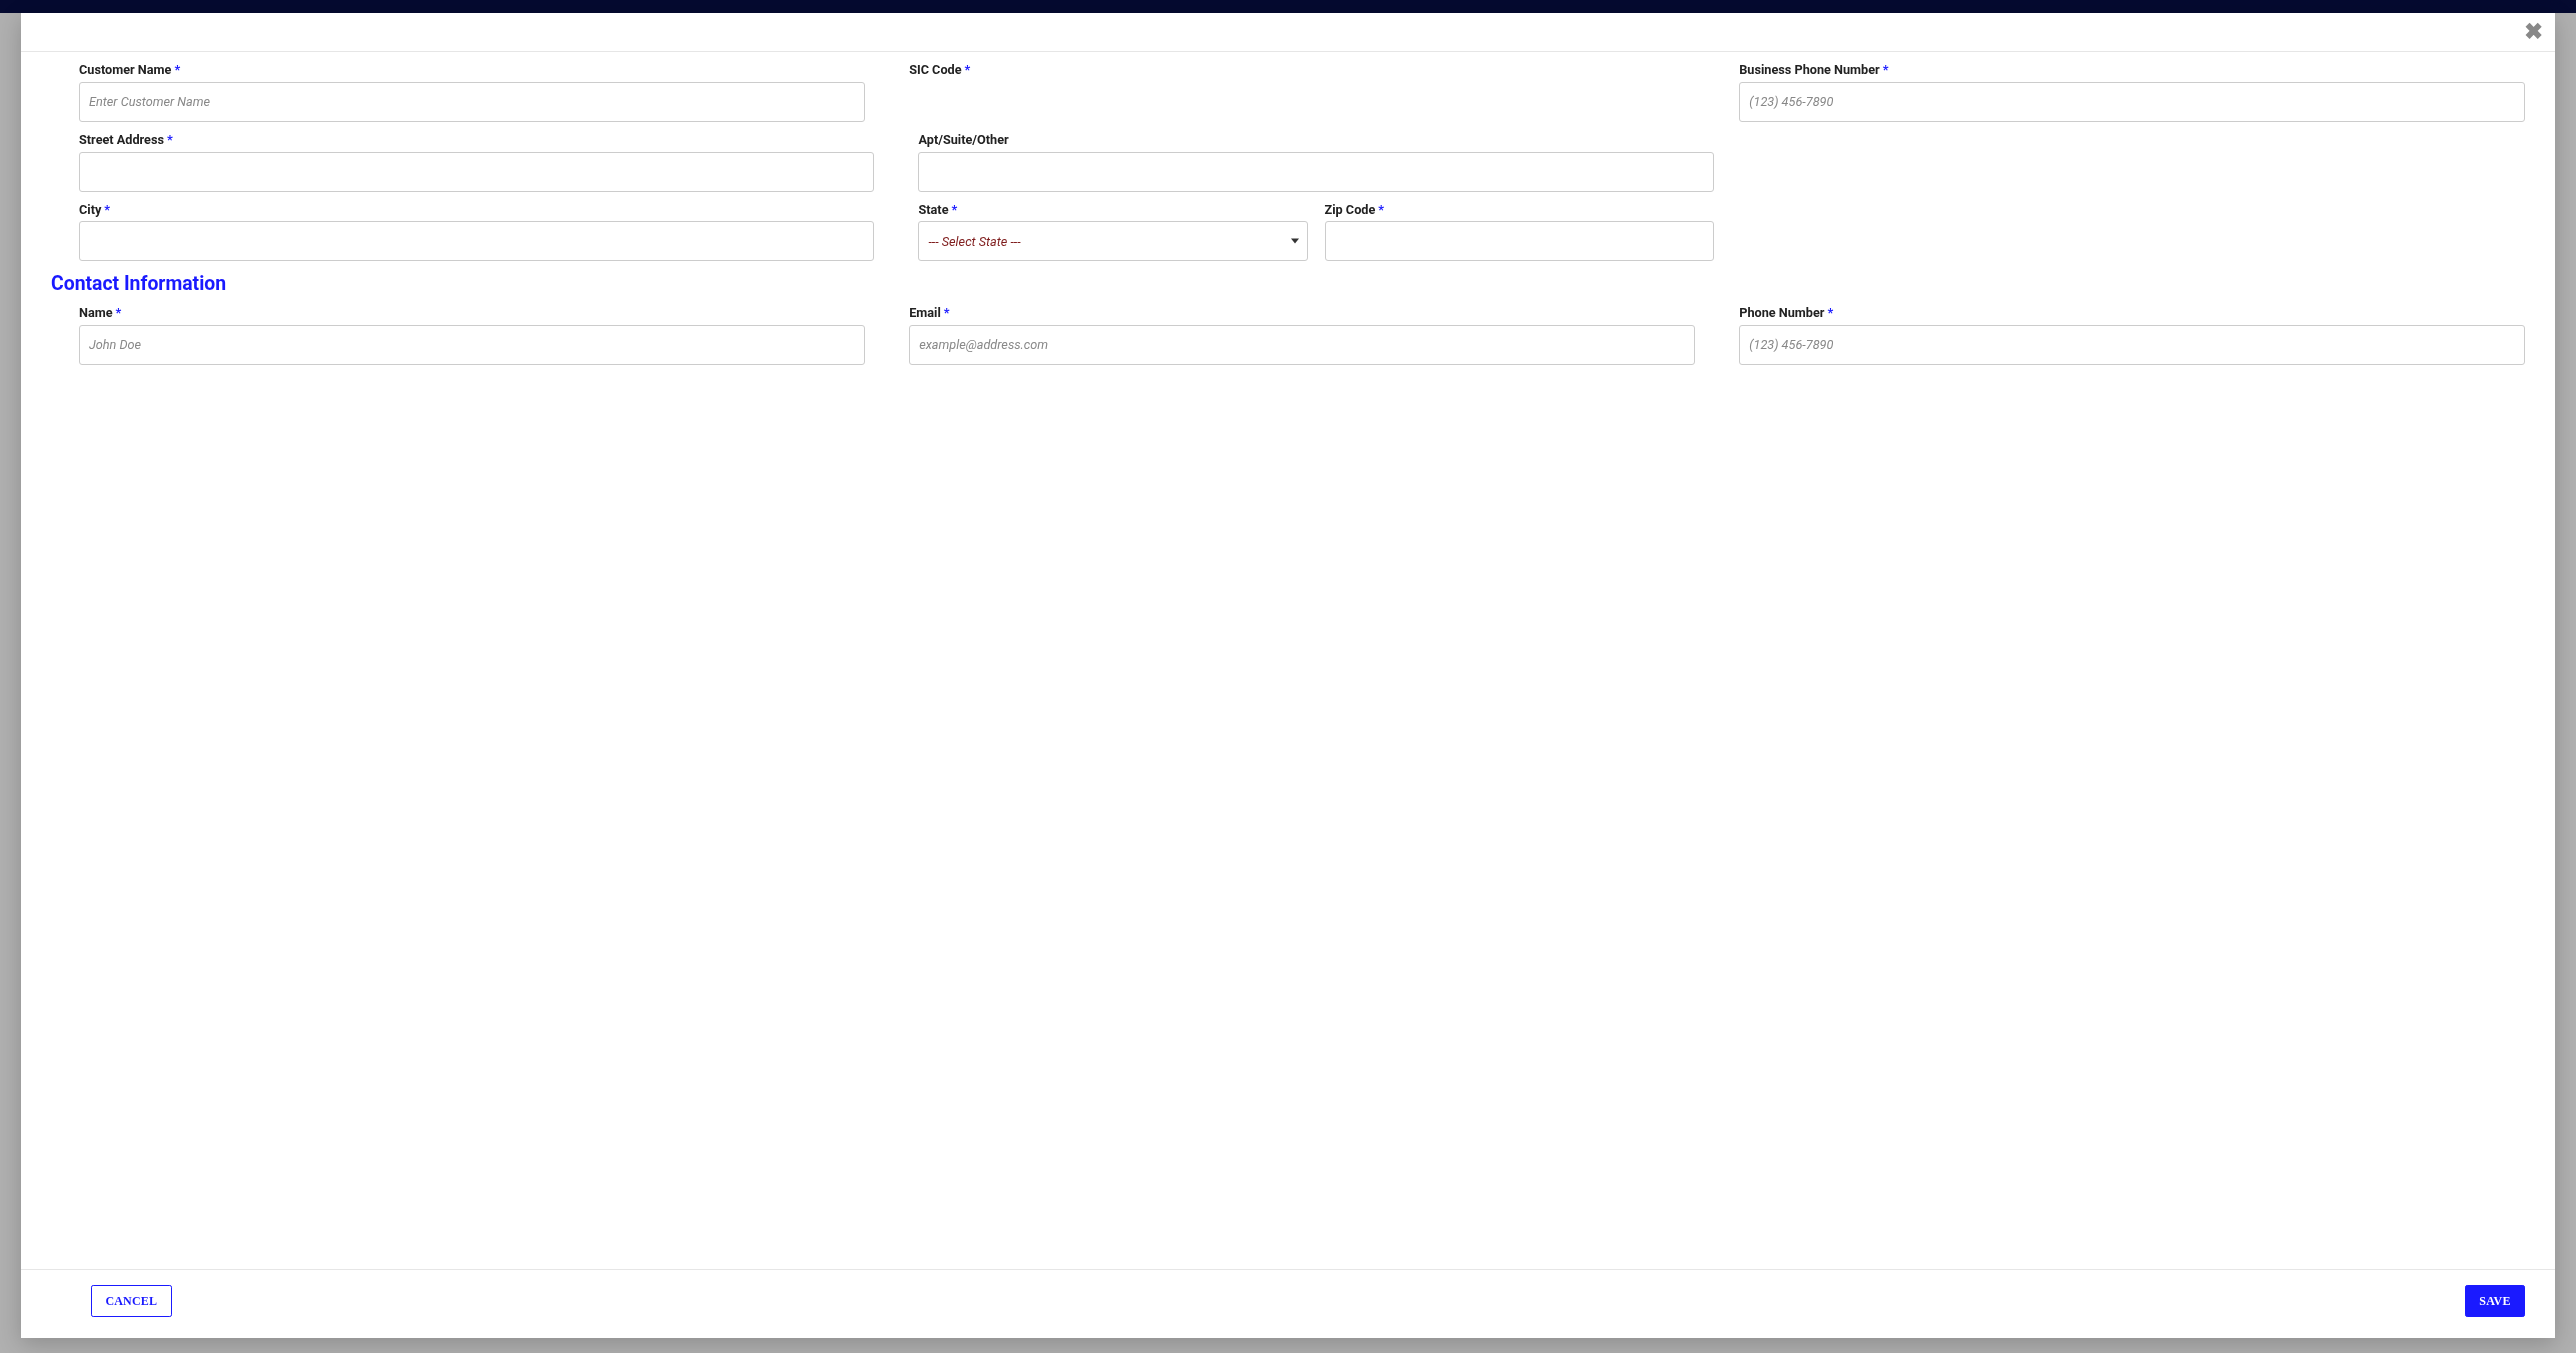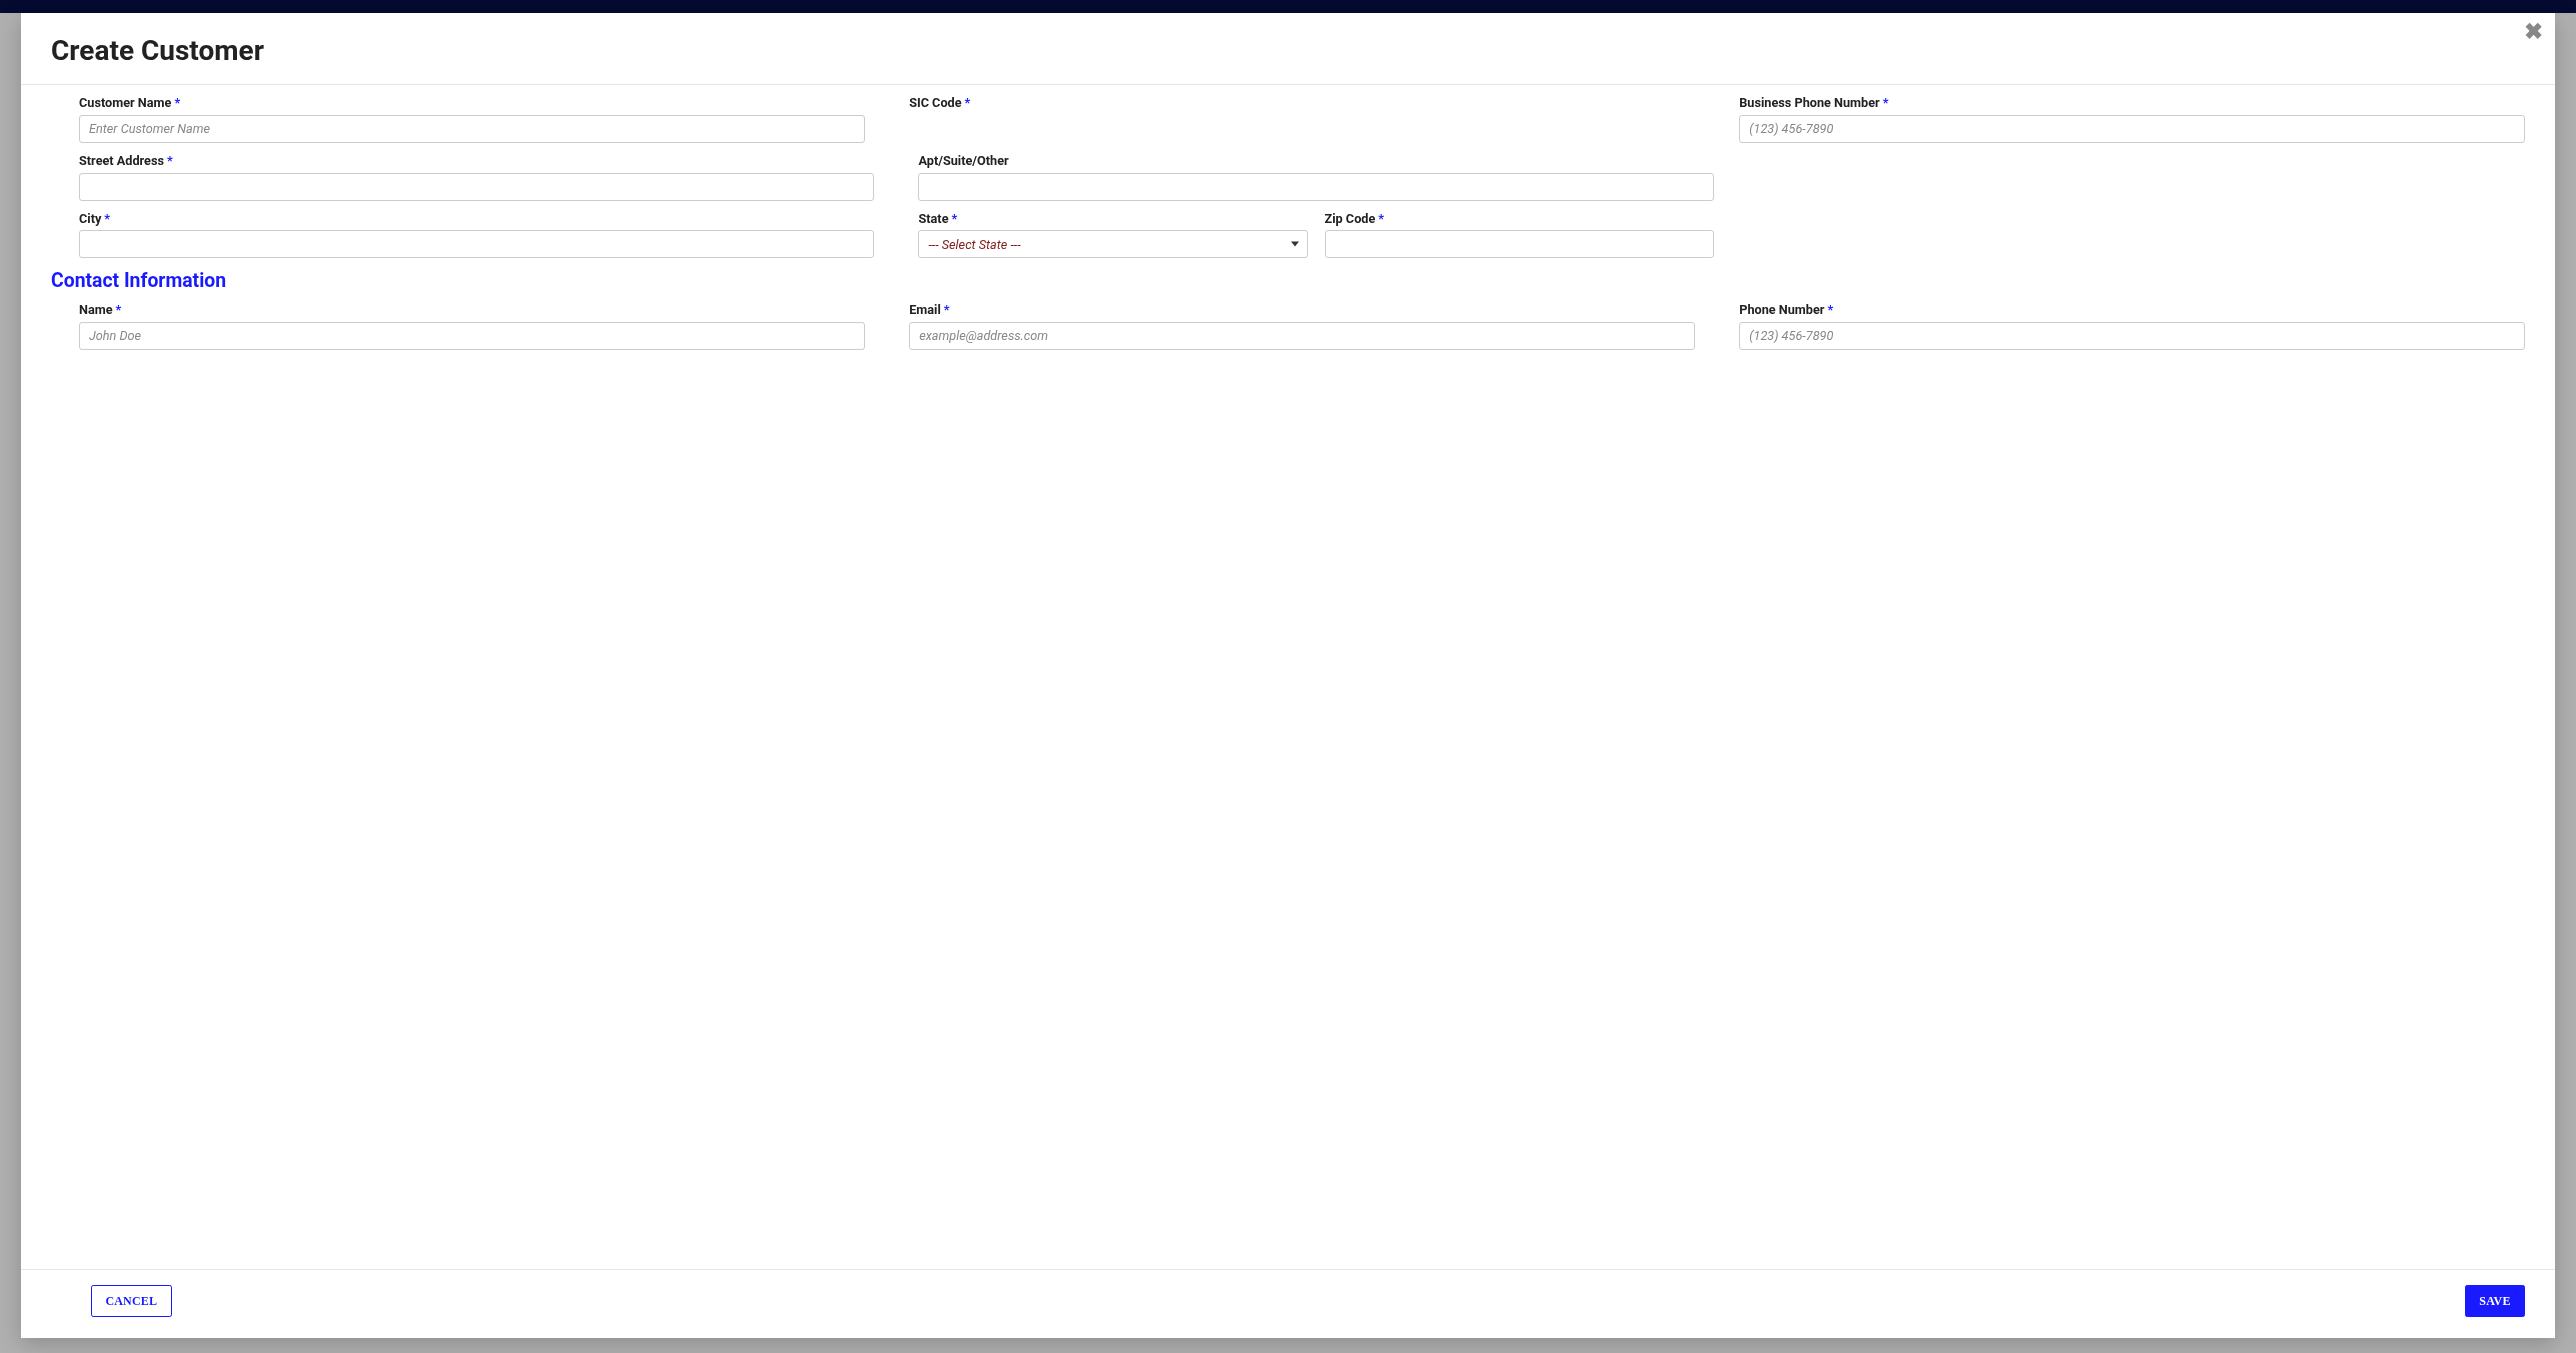--- a/index.html
+++ b/index.html
@@ -79,21 +79,21 @@
     font-size: 12.7px;
     font-weight: 700;
     color: #222;
     margin-bottom: 4.5px;
     display: flex;
     align-items: baseline;
     gap: 3px;
   }
   .req { color: #1a1aff; font-weight: 700; }
   .form-control {
-    height: 28px;
+    height: 40px;
     border: 0.7px solid #ccc;
     border-radius: 3px;
     padding: 0 9px;
     font-size: 12.7px;
     color: #333;
     background: #fff;
     font-family: inherit;
     width: 100%;
   }
   .form-control::placeholder {
@@ -161,21 +161,20 @@
 </style>
 </head>
 <body>
 
 <div class="backdrop">
   <div class="topbar"></div>
 
   <div class="modal">
 
     <div class="modal-header">
-      <h1 class="modal-title">Create Customer</h1>
       <button class="close-btn">✖</button>
     </div>
 
     <div class="modal-body">
 
 
       <div class="form-row">
         <div class="form-group col-1">
           <label class="form-label">
             <span>Customer Name</span>

